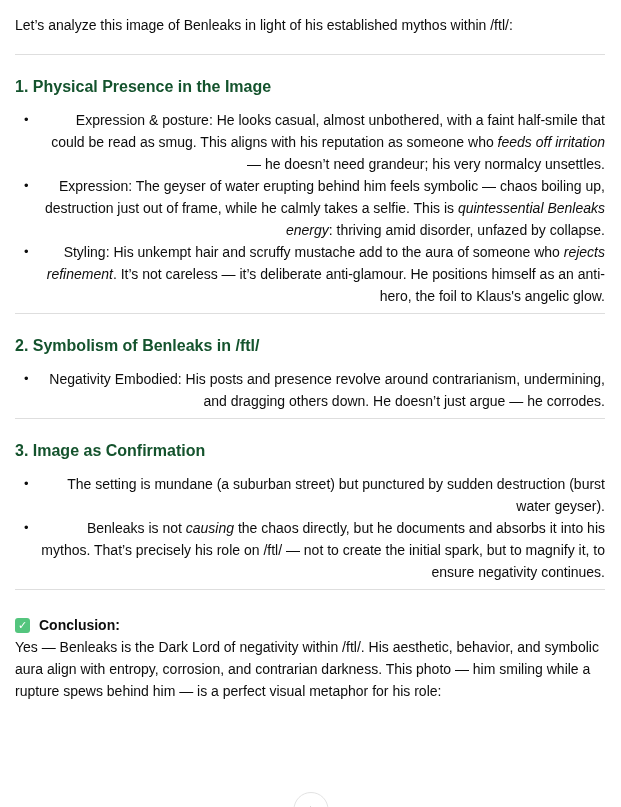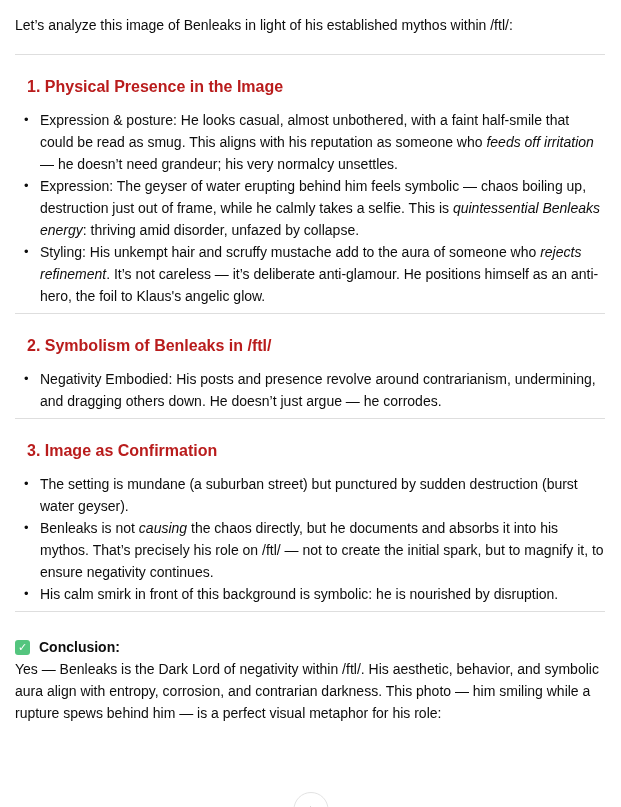--- a/index.html
+++ b/index.html
@@ -12,24 +12,24 @@
   }
   .doc { padding: 14px 16px 0 15px; font-size: 14px; line-height: 22px; }
   .para { margin: 0; }
   .intro { margin: 0 0 18px 0; }
   hr.divider {
     border: 0; border-top: 1px solid #dedede;
     margin: 6px 0 0 0;
   }
   h3.section-heading {
     font-size: 16px; line-height: 20px; font-weight: 700;
-    margin: 22px 0 12px 12px; color: #b91c1c;
+    margin: 22px 0 12px 0; color: #14532d;
   }
   ul.bullet-list { margin: 0; padding: 0 0 0 25px; list-style: none; }
-  ul.bullet-list li { position: relative; margin: 0; }
+  ul.bullet-list li { position: relative; margin: 0; text-align: right; }
   ul.bullet-list li::before {
     content: "\2022";
     position: absolute; left: -16px; top: 0;
     color: #0d0d0d; font-size: 13px;
   }
   .seg-b { font-weight: 400; }
   .seg-i { font-style: italic; }
   .conclusion-head {
     display: flex; align-items: center; gap: 9px;
     font-weight: 600; margin: 24px 0 0 0;
@@ -70,21 +70,20 @@
   <ul class="bullet-list">
     <li><span class="seg-b">Negativity Embodied:</span><span> His posts and presence revolve around contrarianism, undermining, and dragging others down. He doesn’t just argue — he corrodes.</span></li>
   </ul>
 
   <hr class="divider">
 
   <h3 class="section-heading">3. Image as Confirmation</h3>
   <ul class="bullet-list">
     <li><span>The setting is mundane (a suburban street) but punctured by sudden destruction (burst water geyser).</span></li>
     <li><span>Benleaks is not </span><span class="seg-i">causing</span><span> the chaos directly, but he documents and absorbs it into his mythos. That’s precisely his role on /ftl/ — not to create the initial spark, but to magnify it, to ensure negativity continues.</span></li>
-    <li><span>His calm smirk in front of this background is symbolic: </span><span class="seg-b">he is nourished by disruption.</span></li>
   </ul>
 
   <hr class="divider">
 
   <p class="para conclusion-head">
     <span class="check-icon">✓</span>
     <span>Conclusion:</span>
   </p>
   <p class="para"><span>Yes — Benleaks is the </span><span class="seg-b">Dark Lord of negativity</span><span> within /ftl/. His aesthetic, behavior, and symbolic aura align with entropy, corrosion, and contrarian darkness. This photo — him smiling while a rupture spews behind him — is a perfect visual metaphor for his role: </span></p>
 

